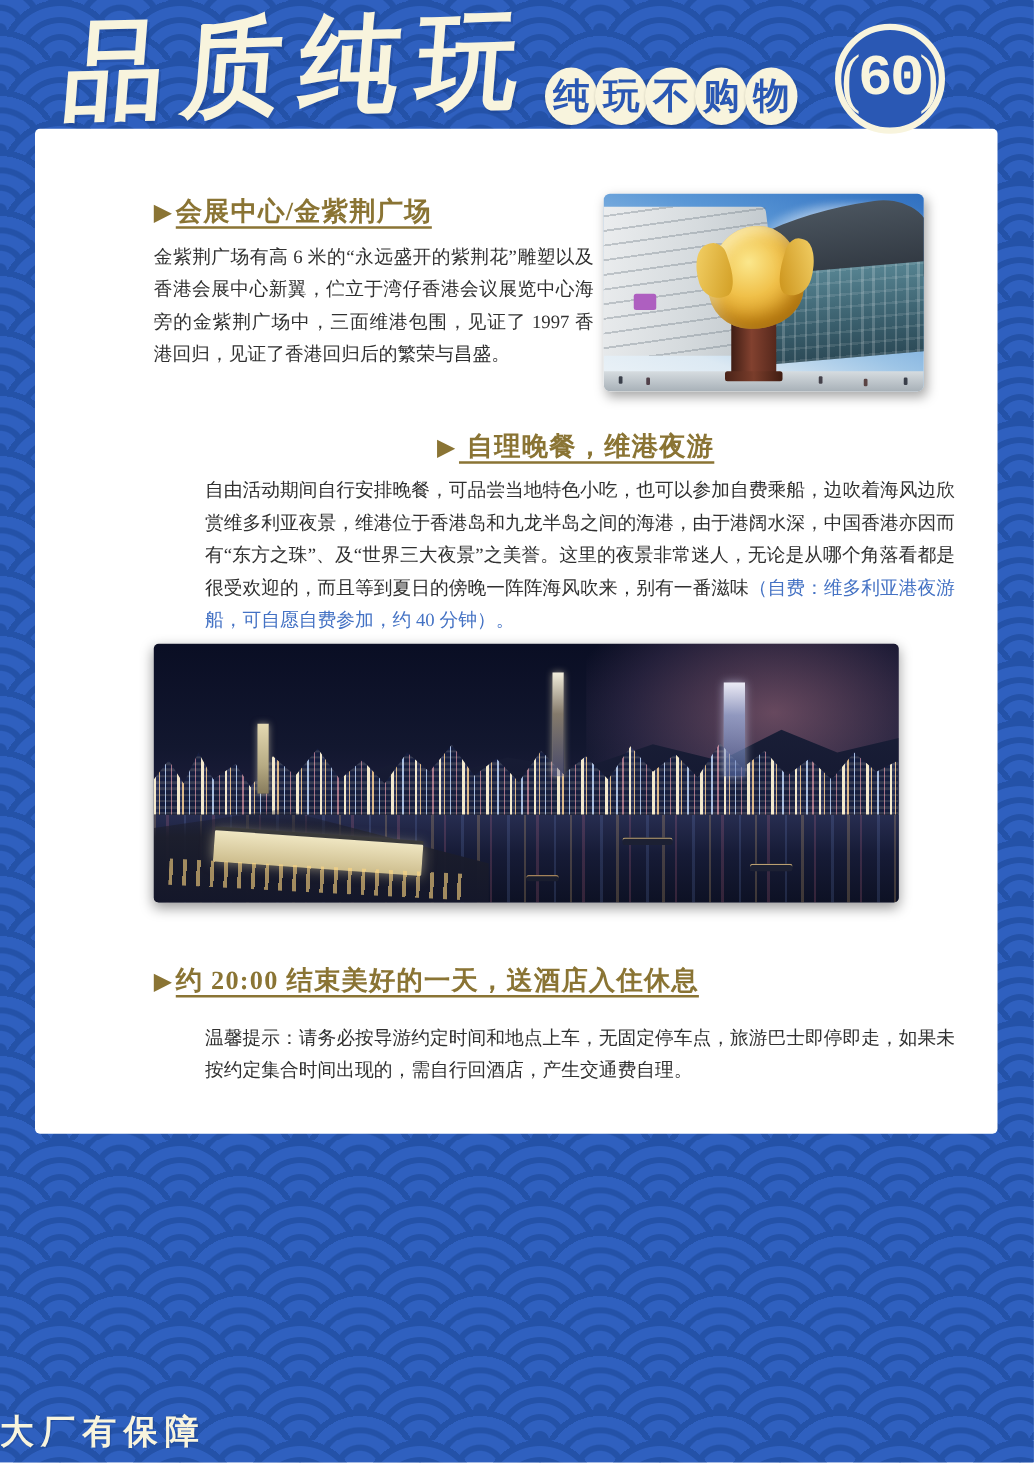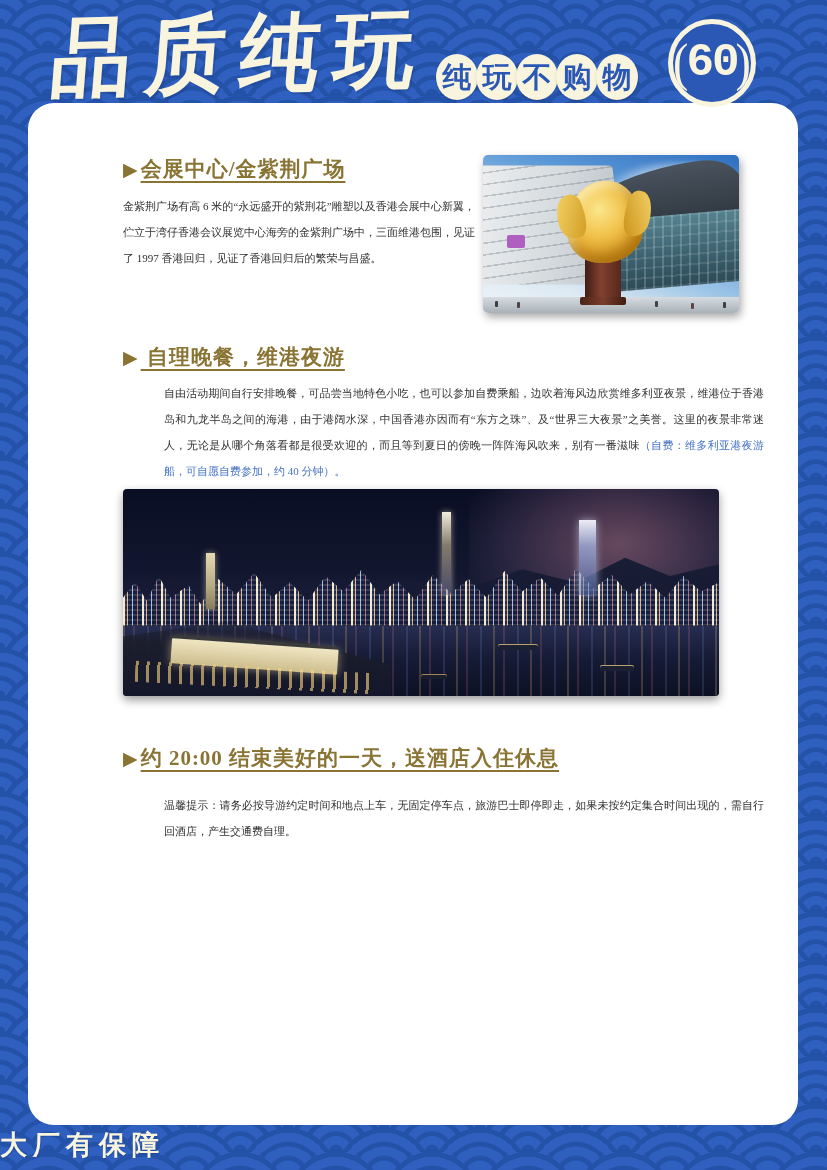--- a/index.html
+++ b/index.html
@@ -40,36 +40,36 @@
     border:5px solid #f8f4dd; background:#2a58b4;
     display:flex; align-items:center; justify-content:center;
     color:#f8f4dd;
   }
   .day-badge .paren { font-size:46px; font-weight:normal; line-height:1; margin:0 -2px; transform:scaleY(1.15); }
   .day-badge .day-num { font-family:Liberation Mono, monospace; font-size:46px; font-weight:bold; line-height:1; letter-spacing:-2px; }
 
   
   .card {
     position:absolute; left:28px; top:103px; z-index:2;
-    width:770px; height:1022px; background:#ffffff; border-radius:26px;
+    width:770px; height:804px; background:#ffffff; border-radius:4px;
     padding:0 0 12px 95px;
   }
 
   .sec-title { font-size:21px; font-weight:bold; color:#8a7434; letter-spacing:1px; }
   .sec-title .marker { margin-right:2px; font-size:19px; }
   .sec-title .t { text-decoration:underline; text-underline-offset:5px; text-decoration-thickness:1.5px; }
-  .body-text { font-size:11px; line-height:26px; color:#303030; text-align:justify; }
+  .body-text { font-size:15px; line-height:26px; color:#303030; text-align:justify; }
   .note-blue { color:#4472c4; }
   .w600 { width:600px;margin-left:41px; }
 
   .sec1 { display:flex; gap:8px; margin-top:52px; align-items:flex-start; }
   .sec1-left { width:352px; flex:none; }
   .sec1-left .body-text { margin-top:10px; }
 
-  .s2t { margin-top:30px; }
+  .s2t { margin-top:30px;text-align:center; }
   .p2 { margin-top:9px; }
   .s3t { margin-top:48px; }
   .p3 { margin-top:20px; }
 
   
   .photo-gold {
     position:relative; flex:none; width:256px; height:158px; border-radius:5px; overflow:hidden;
     box-shadow:2px 4px 9px rgba(0,0,0,.35);
     background:linear-gradient(200deg,#2f6fc0 0%,#5a97d6 30%,#9cc4e6 58%,#dce9f3 78%,#eef4f8 100%);
   }

